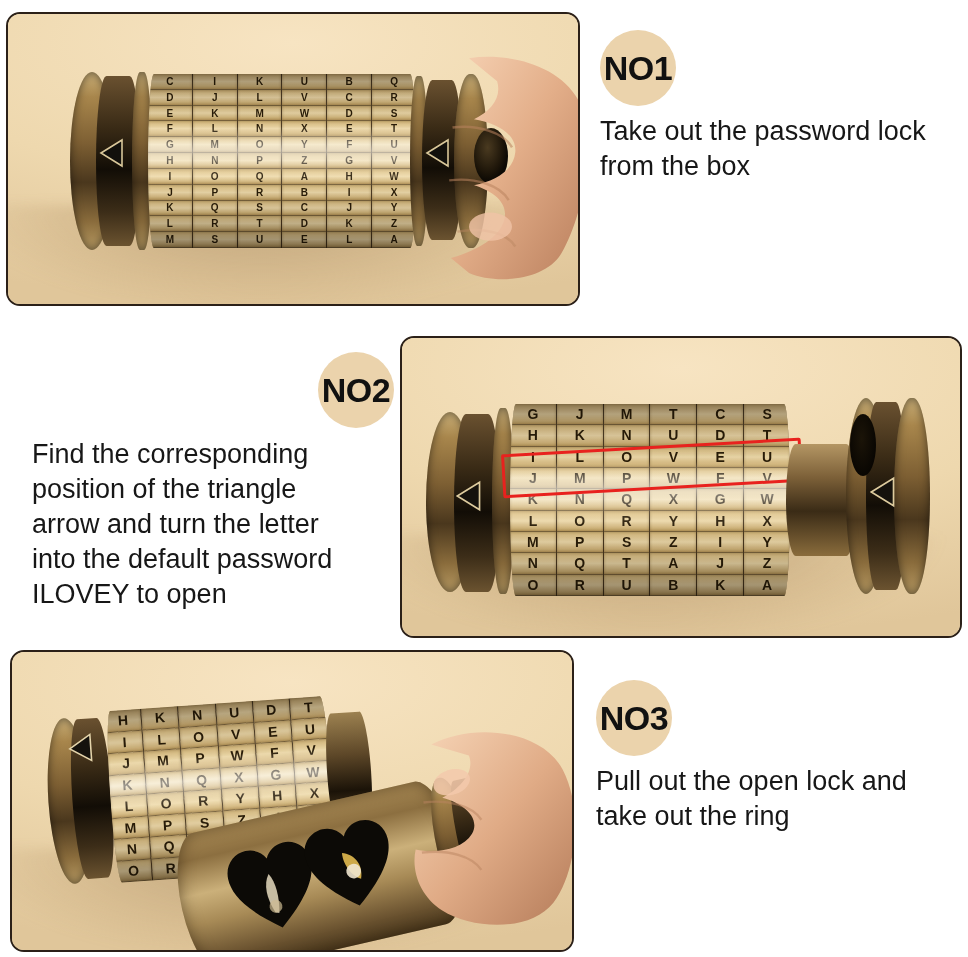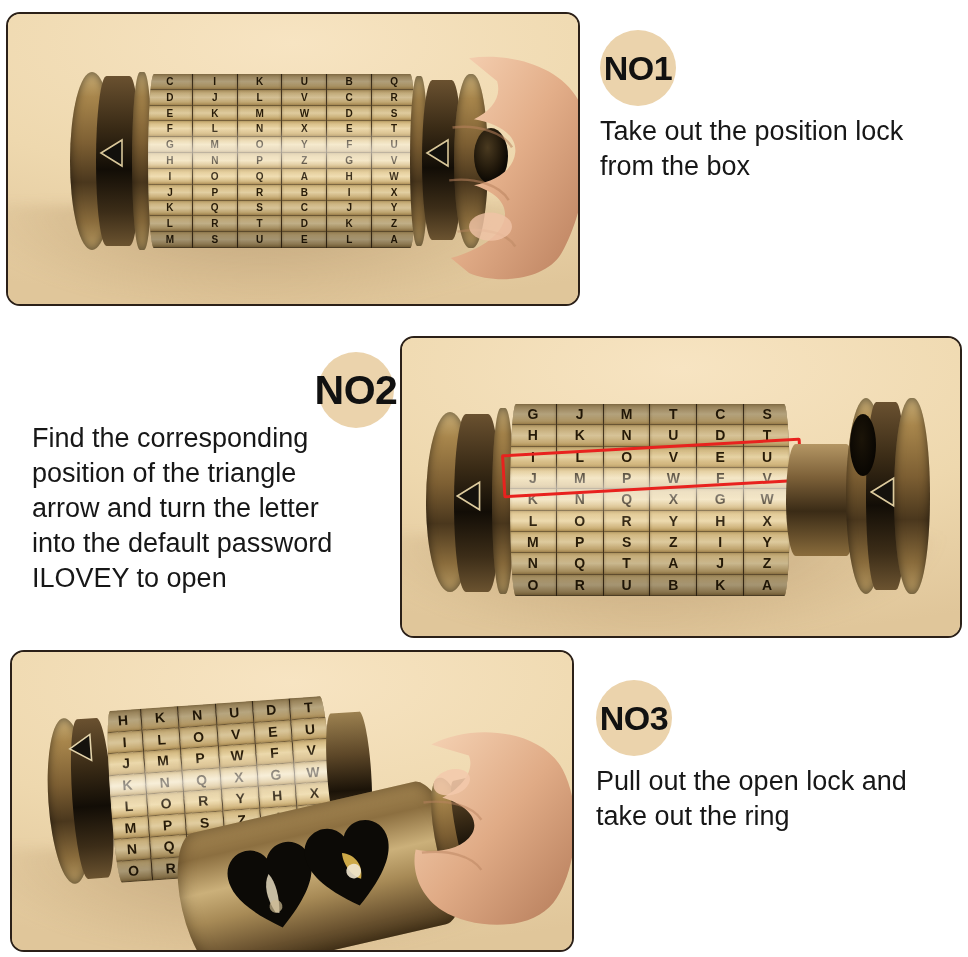--- a/index.html
+++ b/index.html
@@ -279,21 +279,21 @@
       <path d="M62,150 C94,146 124,156 134,174" stroke="#b9845f" stroke-width="3" fill="none" opacity="0.55"></path>
       <path d="M72,212 C104,206 132,214 142,230" stroke="#b9845f" stroke-width="3" fill="none" opacity="0.45"></path>
       <ellipse cx="112" cy="206" rx="26" ry="17" fill="#f0c3a6" opacity="0.8"></ellipse>
     </svg>
   </div>
 
   <div class="badge" style="left:600px; top:30px; width:76px; height:76px; font-size:34px;">
     <span>NO1</span>
   </div>
 
-  <div class="caption" style="left:600px; top:114px; width:360px;">Take out the position lock
+  <div class="caption" style="left:600px; top:114px; width:360px;">Take out the password lock
 from the box</div>
 </div>
 
 <div class="step">
 
   <div class="photo" style="left:400px; top:336px; width:558px; height:298px;">
     <div class="photo-bg"></div>
     <div class="table-shadow"></div>
 
     <div class="cryptex" style="left:24px; top:58px; width:510px; height:212px;">
@@ -386,25 +386,25 @@
       <div class="ring" style="left:468px; top:2px; width:36px; height:196px; border-radius:46% / 50%;"></div>
       <svg class="arrow-marker" viewBox="0 0 30 34" style="left:442px; top:78px; width:32px; height:36px;">
         <polygon points="3,17 24,4 24,30" fill="#15120d" stroke="#ddcb9e" stroke-width="1.6"></polygon>
       </svg>
       <div style="position:absolute; left:424px; top:18px; width:26px; height:62px;
                   border-radius:50%;
                   background:radial-gradient(55% 60% at 45% 40%, #1b1408 0%, #090602 100%);"></div>
     </div>
   </div>
 
-  <div class="badge" style="left:318px; top:352px; width:76px; height:76px; font-size:41px;">
+  <div class="badge" style="left:318px; top:352px; width:76px; height:76px; font-size:34px;">
     <span>NO2</span>
   </div>
 
-  <div class="caption right-align" style="left:32px; top:421px; width:360px;">Find the corresponding
+  <div class="caption right-align" style="left:32px; top:437px; width:360px;">Find the corresponding
 position of the triangle
 arrow and turn the letter
 into the default password
 ILOVEY to open</div>
 </div>
 
 <div class="step">
 
   <div class="photo" style="left:10px; top:650px; width:560px; height:298px;">
     <div class="photo-bg"></div>

